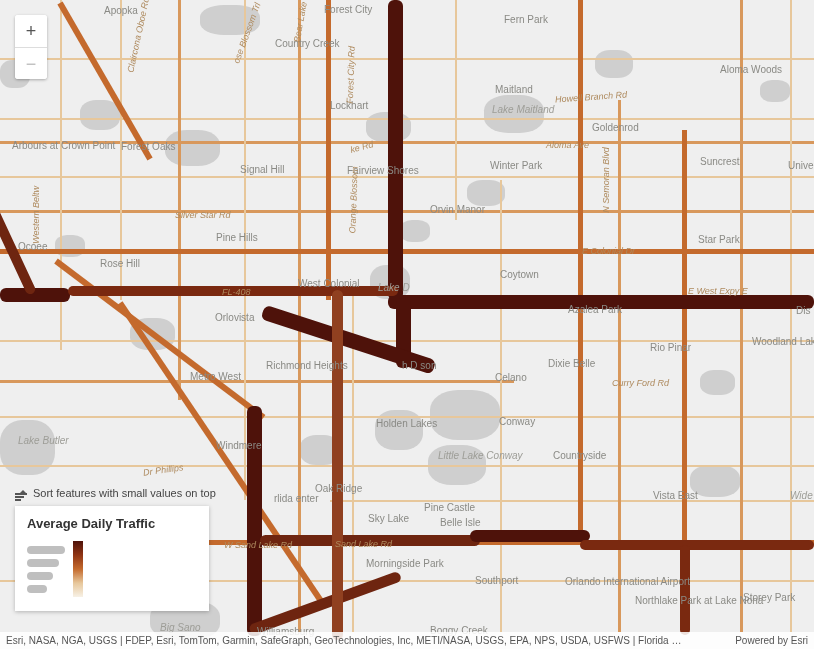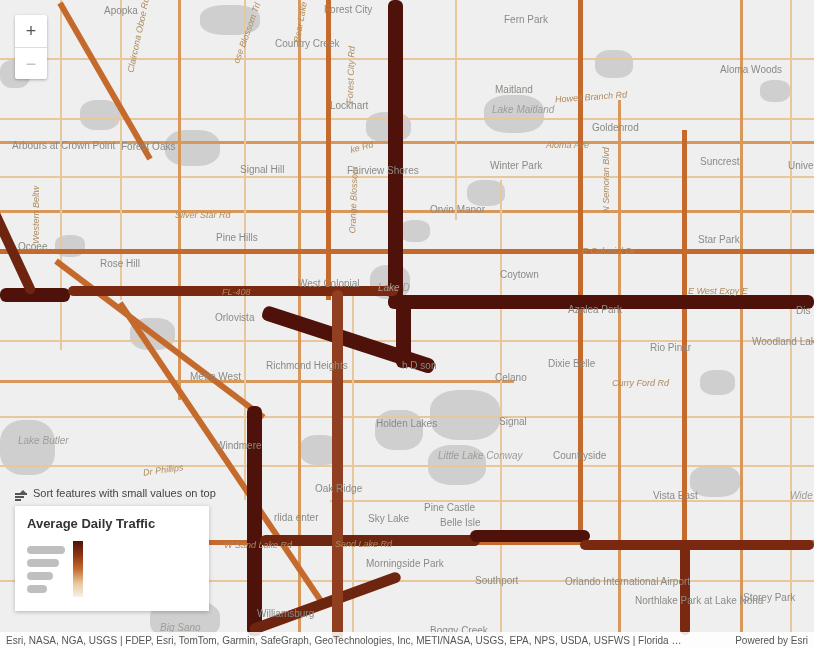--- a/index.html
+++ b/index.html
@@ -150,39 +150,39 @@
       <div class="label" style="left: 568px; top: 304px;">Azalea Park</div>
       <div class="label" style="left: 796px; top: 305px;">Dis Middl</div>
       <div class="label" style="left: 650px; top: 342px;">Rio Pinar</div>
       <div class="label" style="left: 752px; top: 336px;">Woodland Lakes</div>
       <div class="label" style="left: 190px; top: 371px;">Metro West</div>
       <div class="label" style="left: 266px; top: 360px;">Richmond Heights</div>
       <div class="label" style="left: 402px; top: 360px;">h D  son</div>
       <div class="label" style="left: 483px; top: 372px; margin-left: 12px;">Celano</div>
       <div class="label" style="left: 548px; top: 358px;">Dixie Belle</div>
       <div class="label" style="left: 376px; top: 418px;">Holden Lakes</div>
-      <div class="label" style="left: 499px; top: 416px;">Signal</div>
+      <div class="label" style="left: 499px; top: 416px;">Conway</div>
       <div class="label" style="left: 216px; top: 440px;">Windmere</div>
       <div class="label i" style="left: 438px; top: 450px;">Little Lake Conway</div>
       <div class="label" style="left: 553px; top: 450px;">Countryside</div>
       <div class="label i" style="left: 18px; top: 435px;">Lake Butler</div>
       <div class="label" style="left: 315px; top: 483px;">Oak Ridge</div>
-      <div class="label" style="left: 234px; top: 512px; padding-left: 40px;">rlida enter</div>
+      <div class="label" style="left: 234px; top: 493px; padding-left: 40px;">rlida enter</div>
       <div class="label" style="left: 653px; top: 490px;">Vista East</div>
       <div class="label i" style="left: 790px; top: 490px;">Wide Cypress Swamp</div>
       <div class="label" style="left: 368px; top: 513px;">Sky Lake</div>
       <div class="label" style="left: 424px; top: 502px;">Pine Castle</div>
       <div class="label" style="left: 440px; top: 517px;">Belle Isle</div>
       <div class="label" style="left: 350px; top: 558px; padding-left: 16px;">Morningside Park</div>
       <div class="label" style="left: 475px; top: 575px;">Southport</div>
       <div class="label" style="left: 565px; top: 576px;">Orlando International Airport</div>
       <div class="label" style="left: 635px; top: 595px;">Northlake Park at Lake Nona</div>
       <div class="label" style="left: 743px; top: 592px;">Storey Park</div>
       <div class="label i" style="left: 160px; top: 622px;">Big Sano</div>
-      <div class="label" style="left: 257px; top: 608px;">Williamsburg</div>
+      <div class="label" style="left: 257px; top: 626px;">Williamsburg</div>
       <div class="label" style="left: 430px; top: 625px;">Boggy Creek</div>
     </div>
   <div id="road-labels">
       <div class="roadlbl" style="left: 100px; top: 30px; transform: rotate(-78deg);">Claircona Oboe Rd</div>
       <div class="roadlbl" style="left: 274px; top: 10px; transform: rotate(-80deg);">Bear Lake Rd</div>
       <div class="roadlbl" style="left: 215px; top: 28px; transform: rotate(-70deg);">ose Blossom Trl</div>
       <div class="roadlbl" style="left: 322px; top: 70px; transform: rotate(-88deg);">Forest City Rd</div>
       <div class="roadlbl" style="left: 555px; top: 92px; transform: rotate(-4deg);">Howell Branch Rd</div>
       <div class="roadlbl" style="left: 546px; top: 140px;">Aloma Ave</div>
       <div class="roadlbl" style="left: 350px; top: 142px; transform: rotate(-15deg);">ke Rd</div>

